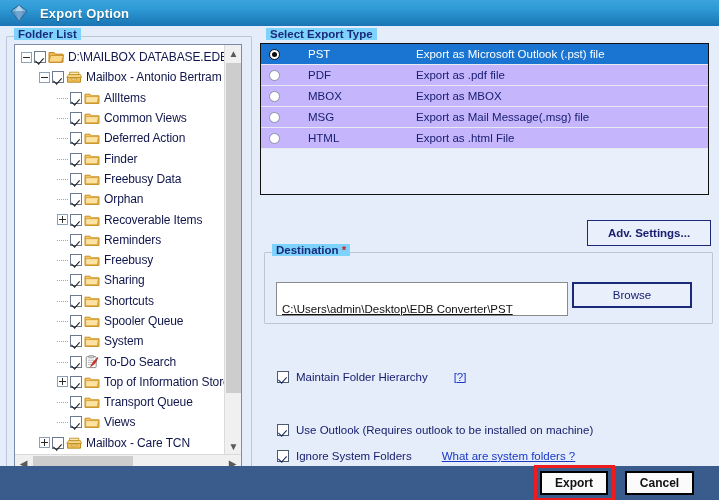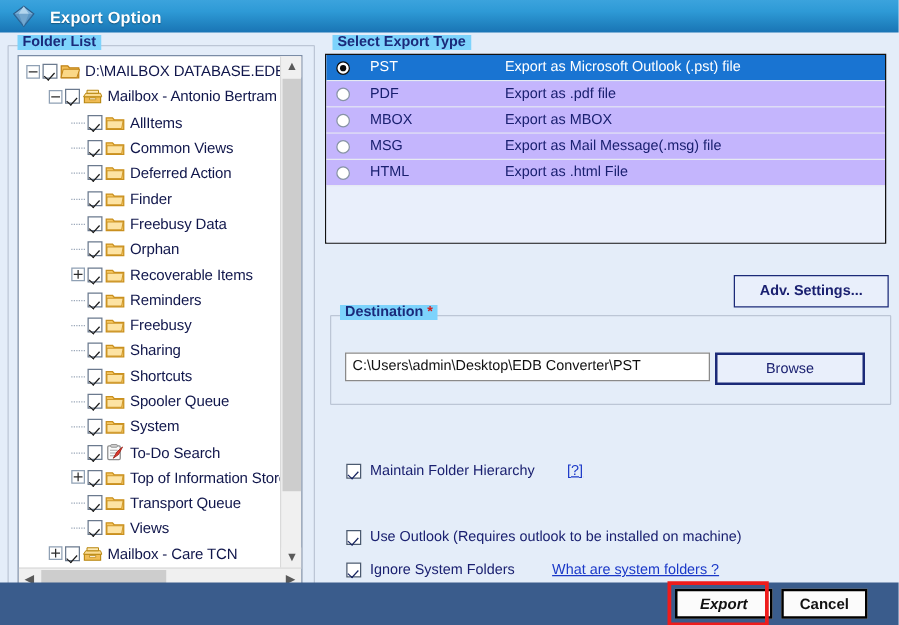--- a/index.html
+++ b/index.html
@@ -79,41 +79,41 @@
     background:#E9EFFB;border:1px solid #111111;box-sizing:border-box;overflow:hidden;
   }
   .trow{height:20px;display:flex;align-items:center;background:#c4b5fd;border-bottom:1px solid #E6E9F2;}
   .trow.sel{background:#1974D2;}
   .trow .radio{
     width:11px;height:11px;border-radius:50%;border:1px solid #8894A6;background:#fff;
     margin-left:8px;flex:0 0 auto;position:relative;box-sizing:border-box;
   }
   .trow.sel .radio{border-color:#0c0c0c;}
   .trow.sel .radio::after{content:"";position:absolute;left:2px;top:2px;width:5px;height:5px;border-radius:50%;background:#0b0b0b;}
-  .trow .tname{width:108px;font-size:11.5px;color:#1A2070;padding-left:16px;}
+  .trow .tname{width:108px;margin-left:12px;font-size:11.5px;color:#1A2070;padding-left:16px;}
   .trow .tdesc{font-size:11.5px;color:#1A2070;}
   .trow.sel .tname,.trow.sel .tdesc{color:#ffffff;}
   .listfill{background:#E9EFFB;height:100%;}
 
   
   .btn-flat{
     position:absolute;background:#E9EFFB;border:1px solid #1B2A78;
     font-size:11.5px;font-weight:bold;color:#1A2070;
     display:flex;align-items:center;justify-content:center;cursor:default;box-sizing:border-box;
   }
   #adv-settings-button{left:587px;top:220px;width:124px;height:26px;}
   #browse-button{left:572px;top:282px;width:120px;height:26px;border-width:2px;font-weight:normal;}
 
   
   #destination-group{left:264px;top:252px;width:449px;height:72px;}
   #destination-input{
     position:absolute;left:12px;top:30px;width:292px;height:23px;
     background:#ffffff;border:1px solid #8A8A8A;box-sizing:border-box;
     font-family:"Liberation Sans", sans-serif;font-size:11.5px;color:#101010;
-    padding:0 5px;line-height:21px;white-space:nowrap;overflow:hidden;
+    padding:16px 5px;line-height:21px;white-space:nowrap;overflow:hidden;text-decoration:underline;
   }
 
   
   .optrow{position:absolute;display:flex;align-items:flex-start;}
   .optcb{
     width:12px;height:12px;border:1px solid #4A5A70;background:#fff;position:relative;
     flex:0 0 auto;box-sizing:border-box;
   }
   .optcb.checked::after{
     content:"";position:absolute;left:2px;top:3px;width:4px;height:7px;
@@ -128,21 +128,21 @@
   #opt-ignore{left:277px;top:450px;}
   #opt-ignore .helplink{margin-left:30px;}
 
   
   .bottombar{position:absolute;left:0;bottom:0;width:719px;height:34px;background:#3A5C8C;}
   .btn-dialog{
     position:absolute;background:#FBFBFB;border:2px solid #000000;
     font-size:12px;font-weight:bold;color:#111111;
     display:flex;align-items:center;justify-content:center;box-sizing:border-box;cursor:default;
   }
-  #export-button{left:540px;top:471px;width:78px;height:24px;font-style:italic;}
+  #export-button{left:540px;top:471px;width:68px;height:24px;}
   #cancel-button{left:625px;top:471px;width:69px;height:24px;}
   .hl-ring{position:absolute;left:534px;top:465px;width:81px;height:36px;border:3px solid #EE1C1C;box-sizing:border-box;pointer-events:none;}
 </style>
 </head>
 <body>
 
 <div class="window">
 
   <div class="titlebar">
     <span class="title-ico">

